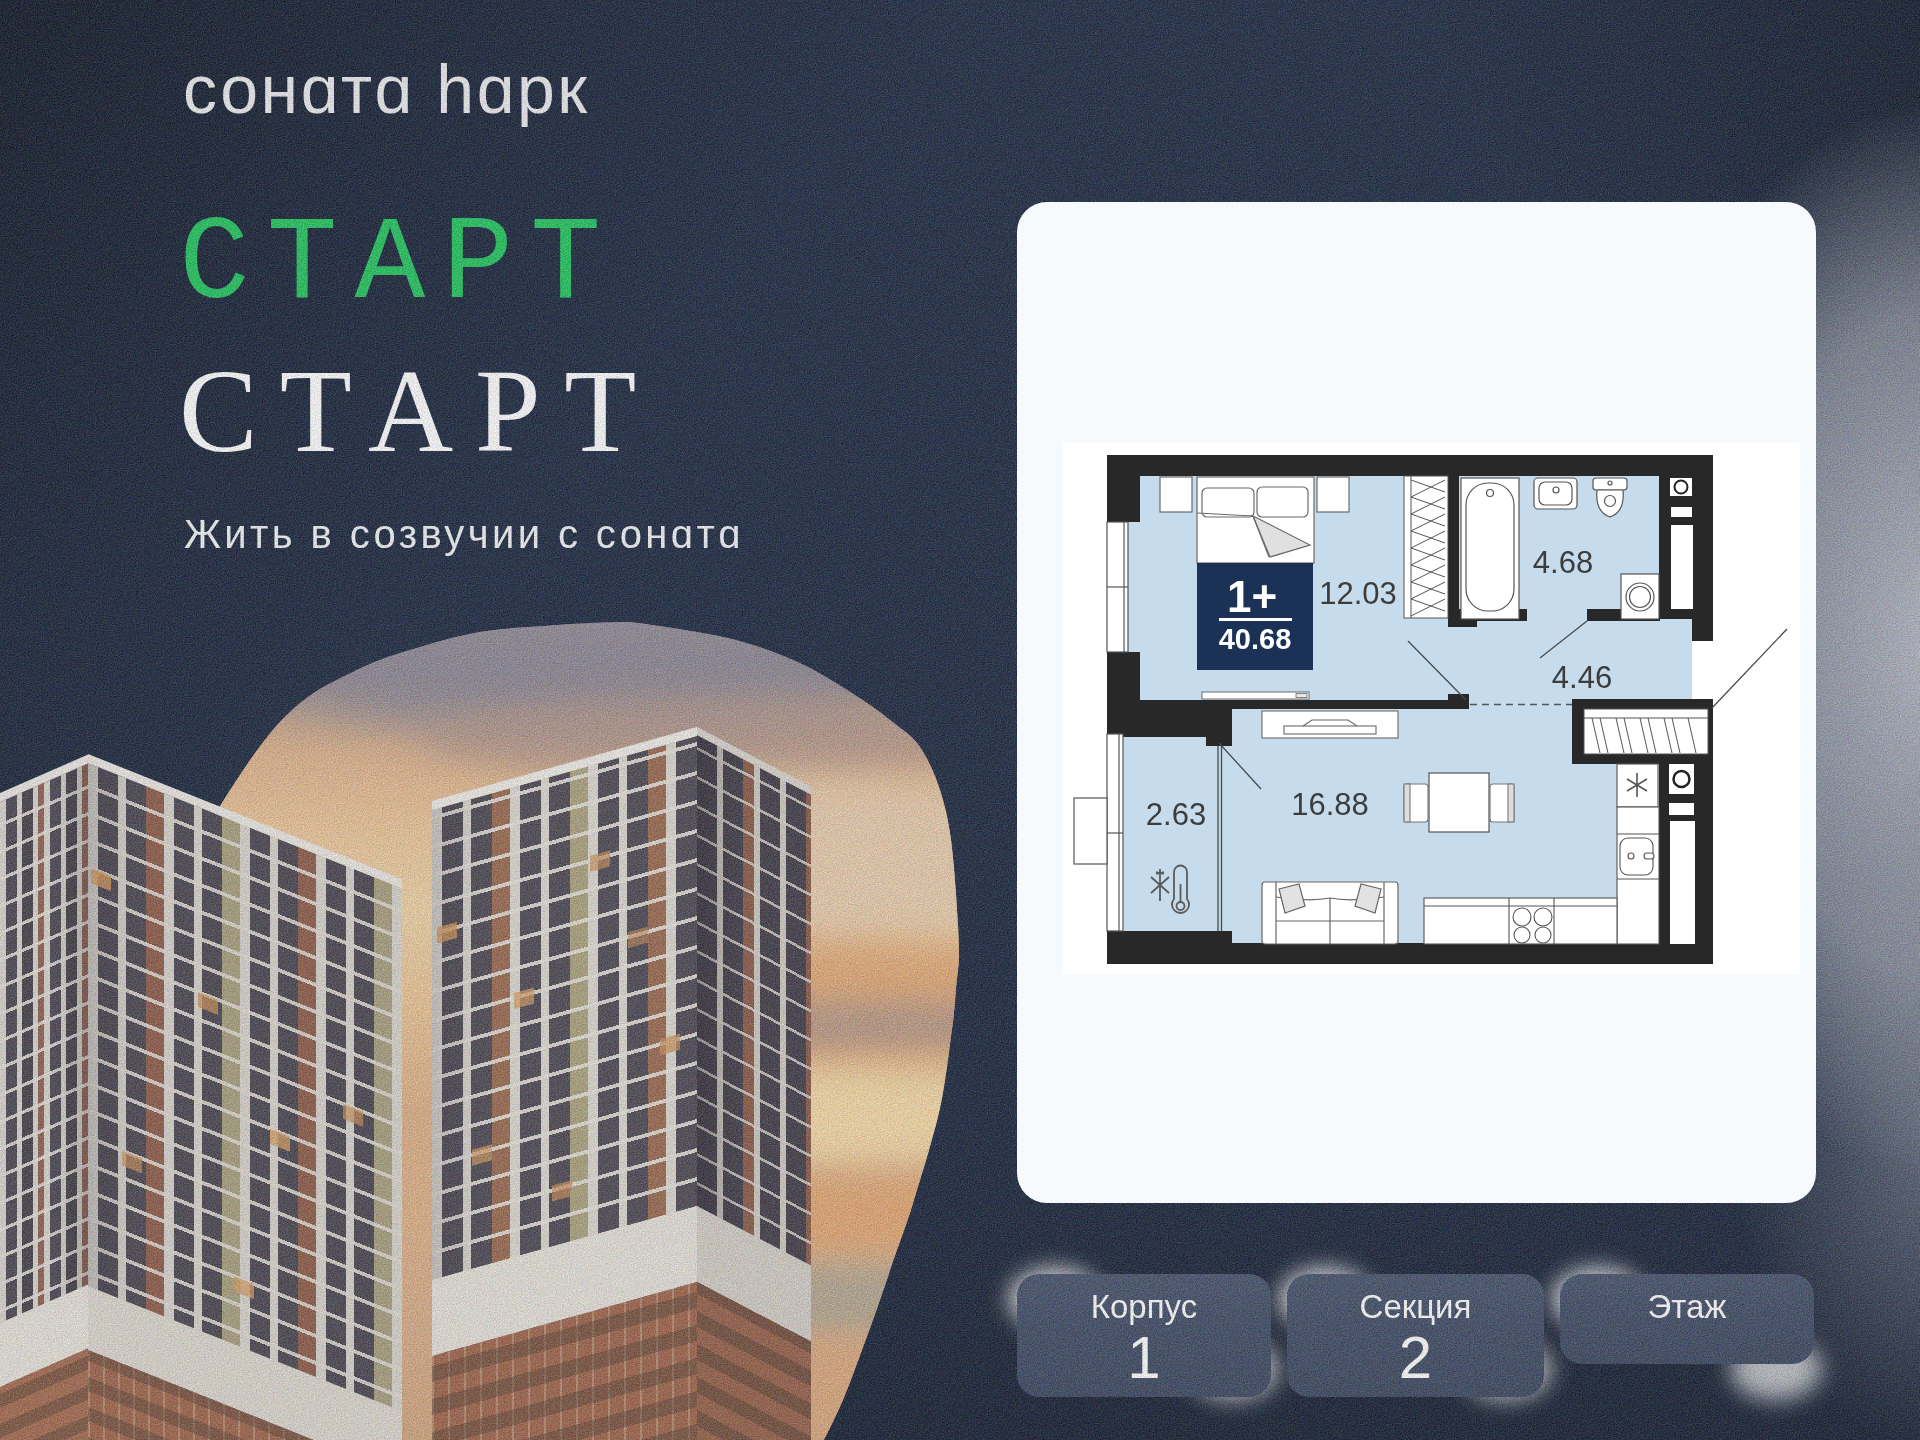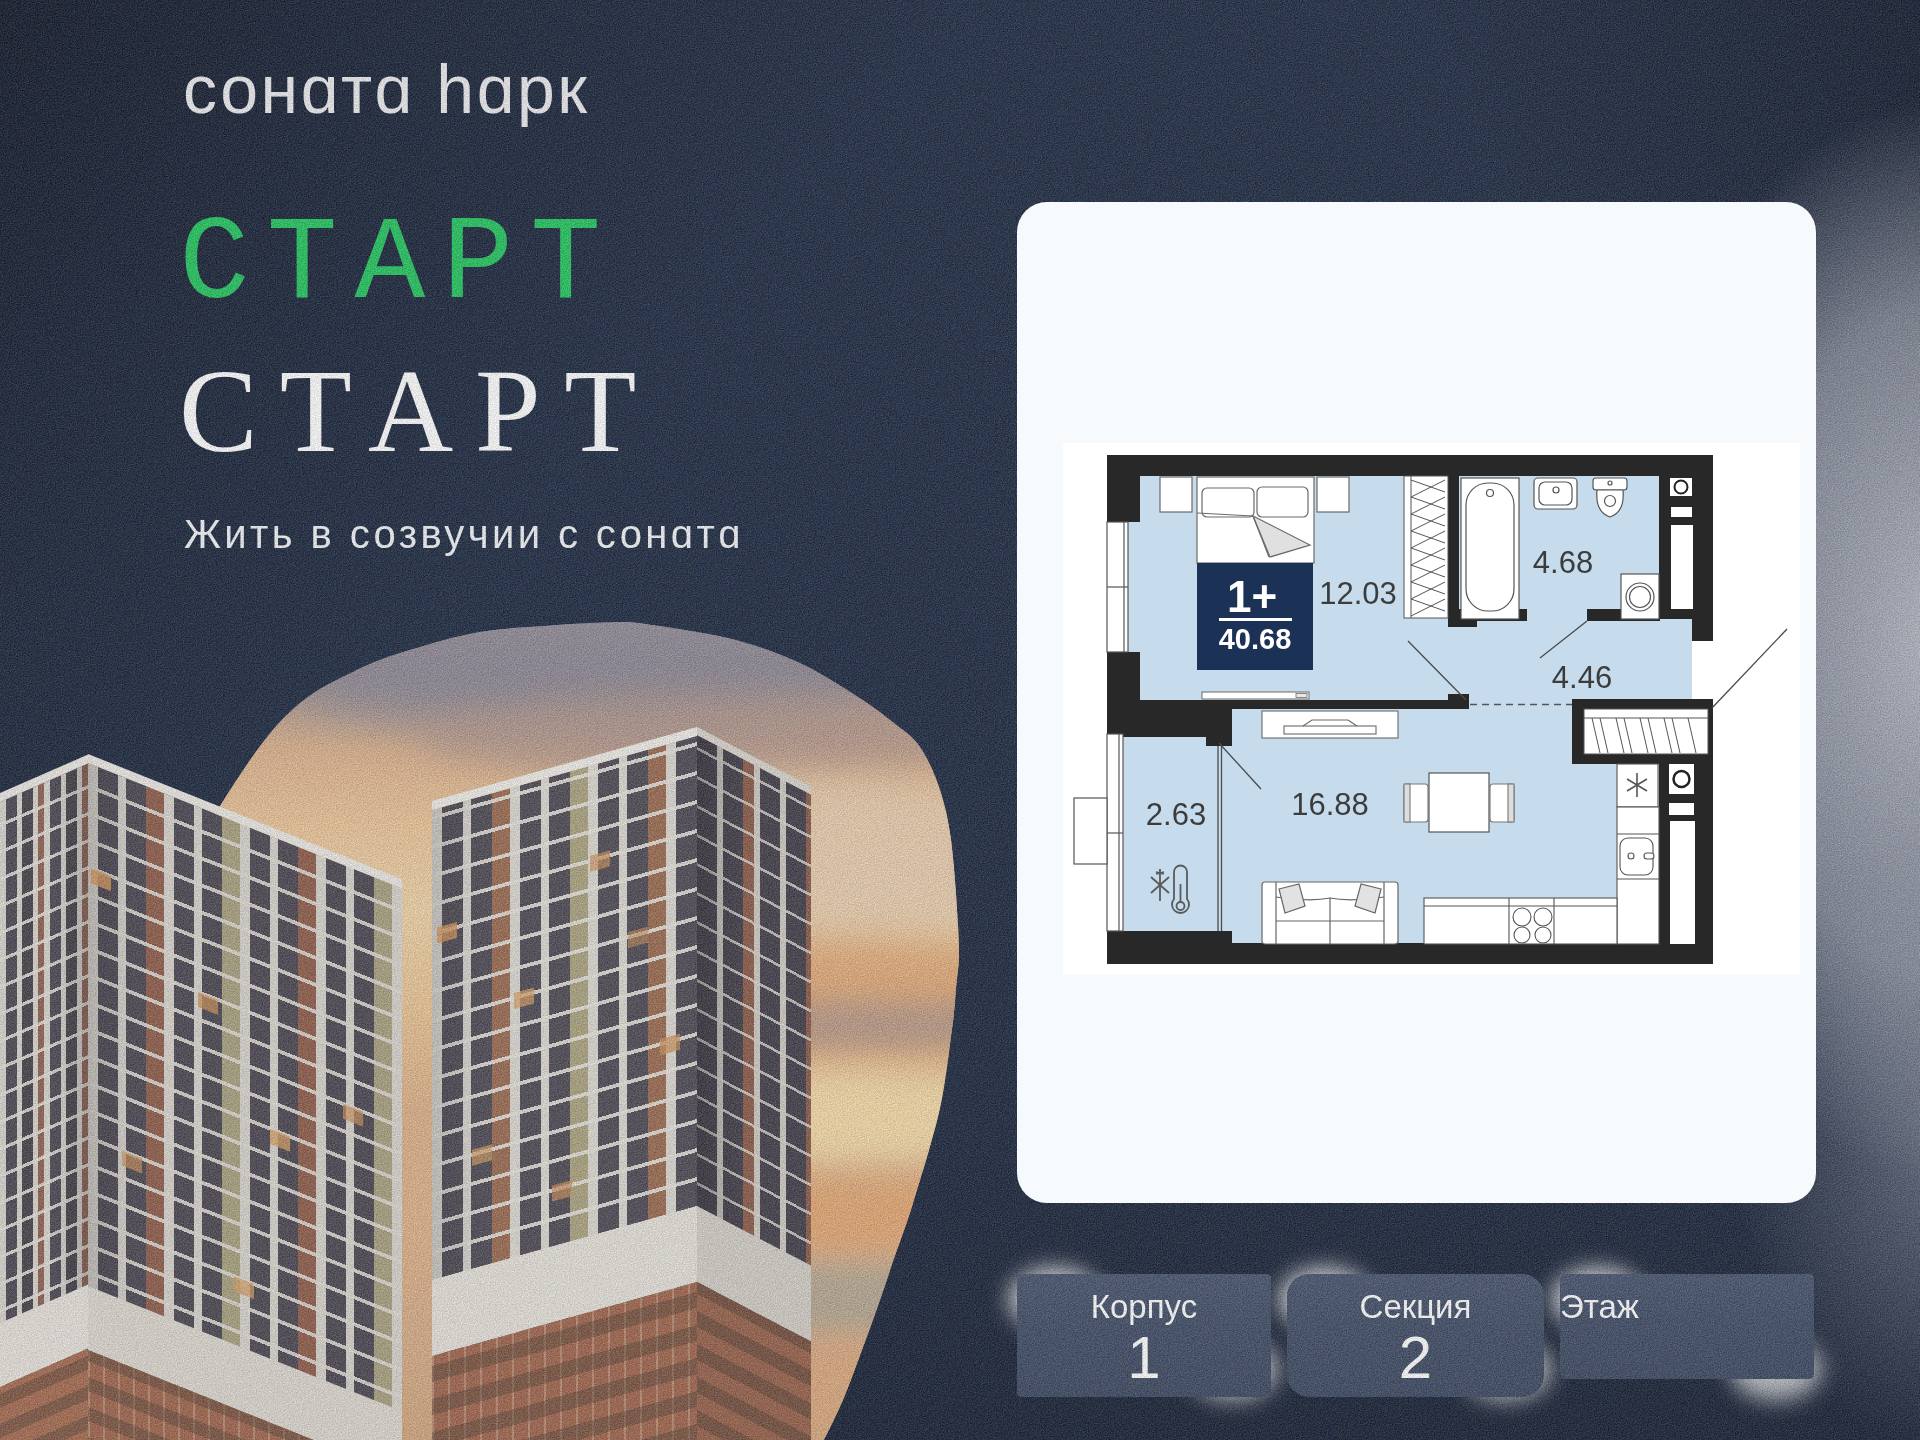--- a/index.html
+++ b/index.html
@@ -123,37 +123,37 @@
 
 <div class="abs" style="left:1009px;top:1268px;width:92px;height:62px;background:rgba(255,255,255,.85);border-radius:50%;filter:blur(11px);"></div>
 <div class="abs" style="left:1187px;top:1338px;width:92px;height:62px;background:rgba(255,255,255,.7);border-radius:50%;filter:blur(11px);"></div>
 
 <div class="abs" style="left:1279px;top:1268px;width:92px;height:62px;background:rgba(255,255,255,.85);border-radius:50%;filter:blur(11px);"></div>
 <div class="abs" style="left:1460px;top:1338px;width:92px;height:62px;background:rgba(255,255,255,.7);border-radius:50%;filter:blur(11px);"></div>
 
 <div class="abs" style="left:1552px;top:1268px;width:92px;height:62px;background:rgba(255,255,255,.85);border-radius:50%;filter:blur(11px);"></div>
 <div class="abs" style="left:1730px;top:1338px;width:92px;height:62px;background:rgba(255,255,255,.7);border-radius:50%;filter:blur(11px);"></div>
 
-<div class="abs" id="chip1" style="left:1017px;top:1274px;width:254px;height:123px;border-radius:4px;
+<div class="abs" id="chip1" style="left:1017px;top:1274px;width:254px;height:123px;border-radius:22px;
   background:linear-gradient(180deg,#46536d 0%,#3e4b65 45%,#3a4760 100%);
   color:#fff;text-align:center;">
   <div style="margin-top:14px;font-size:33px;">Корпус</div>
   <div style="font-size:60px;line-height:1.05;">1</div>
 </div>
 
 <div class="abs" id="chip2" style="left:1287px;top:1274px;width:257px;height:123px;border-radius:22px;
   background:linear-gradient(180deg,#46536d 0%,#3e4b65 45%,#3a4760 100%);
   color:#fff;text-align:center;">
   <div style="margin-top:14px;font-size:33px;">Секция</div>
   <div style="font-size:60px;line-height:1.05;">2</div>
 </div>
 
-<div class="abs" id="chip3" style="left:1560px;top:1274px;width:254px;height:105px;border-radius:5px;
+<div class="abs" id="chip3" style="left:1560px;top:1274px;width:254px;height:90px;border-radius:22px;
   background:linear-gradient(180deg,#46536d 0%,#3e4b65 45%,#3a4760 100%);
-  color:#fff;">
+  color:#fff;text-align:center;">
   <div style="margin-top:14px;font-size:33px;">Этаж</div>
 </div>
 
 <svg class="abs" style="left:0;top:0;" width="1920" height="1440">
   <filter id="nz" color-interpolation-filters="sRGB">
       <feTurbulence type="fractalNoise" baseFrequency="0.85" numOctaves="2" stitchTiles="stitch"></feTurbulence>
       <feColorMatrix type="saturate" values="0.45"></feColorMatrix>
       <feComponentTransfer>
         <feFuncA type="linear" slope="0" intercept="1"></feFuncA>
         <feFuncR type="linear" slope="2.2" intercept="-0.6"></feFuncR>

